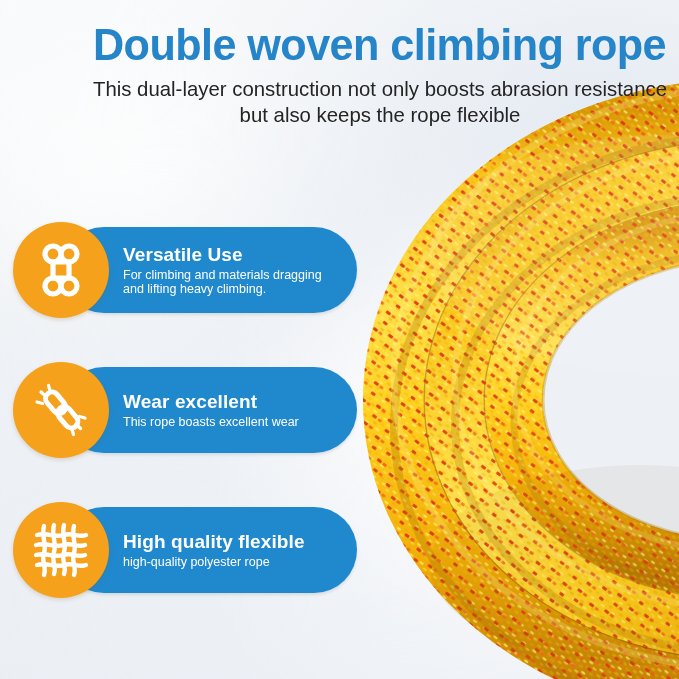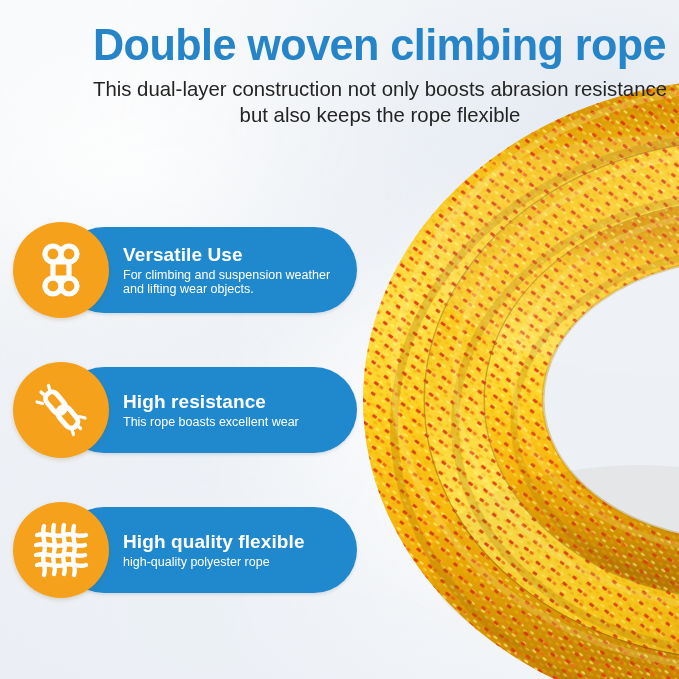--- a/index.html
+++ b/index.html
@@ -264,42 +264,42 @@
       <span class="sub-line">This dual-layer construction not only boosts abrasion resistance</span>
       <span class="sub-line">but also keeps the rope flexible</span>
     </p>
   </div>
 
   <div class="badge" id="badge-0">
     <div class="badge-pill"></div>
     <div class="badge-text">
       <div class="badge-title">Versatile Use</div>
       <div class="badge-desc">
-        <span class="desc-line">For climbing and suspension weather</span>
-        <span class="desc-line">and lifting wear objects.</span>
+        <span class="desc-line">For climbing and materials dragging</span>
+        <span class="desc-line">and lifting heavy climbing.</span>
       </div>
     </div>
     <div class="badge-circle">
 
       <span>
         <svg width="58" height="58" viewBox="0 0 58 58" xmlns="http://www.w3.org/2000/svg" fill="none" stroke="#ffffff" stroke-width="5.2" stroke-linecap="round">
           <path d="M21 21 H37 V37 H21 Z"></path>
           <path d="M21 21 a8 8 0 1 0 -8 -8 a8 8 0 0 0 8 8 Z"></path>
           <path d="M37 21 a8 8 0 1 1 8 -8 a8 8 0 0 1 -8 8 Z"></path>
           <path d="M21 37 a8 8 0 1 1 -8 8 a8 8 0 0 1 8 -8 Z"></path>
           <path d="M37 37 a8 8 0 1 0 8 8 a8 8 0 0 0 -8 -8 Z"></path>
         </svg>
       </span>
     </div>
   </div>
 
   <div class="badge" id="badge-1">
     <div class="badge-pill"></div>
     <div class="badge-text">
-      <div class="badge-title">High resistance</div>
+      <div class="badge-title">Wear excellent</div>
       <div class="badge-desc">
         <span class="desc-line">This rope boasts excellent wear</span>
       </div>
     </div>
     <div class="badge-circle">
 
       <span>
         <svg width="60" height="60" viewBox="0 0 60 60" xmlns="http://www.w3.org/2000/svg" fill="none" stroke="#ffffff" stroke-linecap="round">
 
           <g stroke-width="5" transform="rotate(-40 30 30)">

